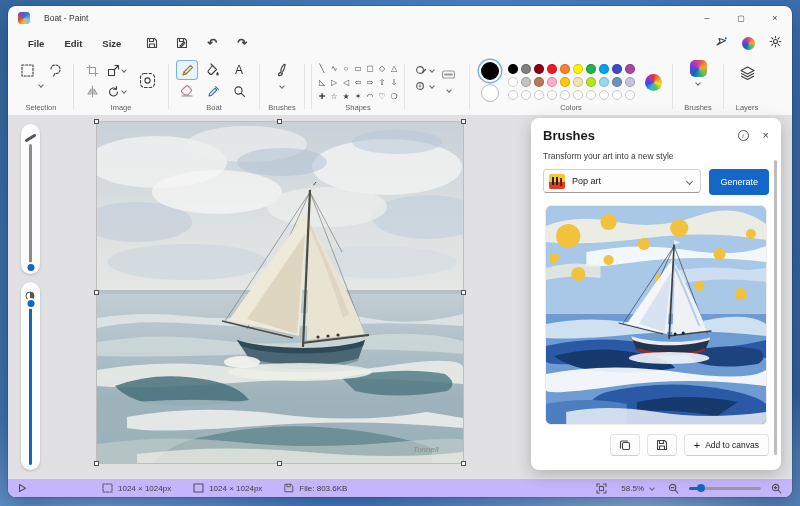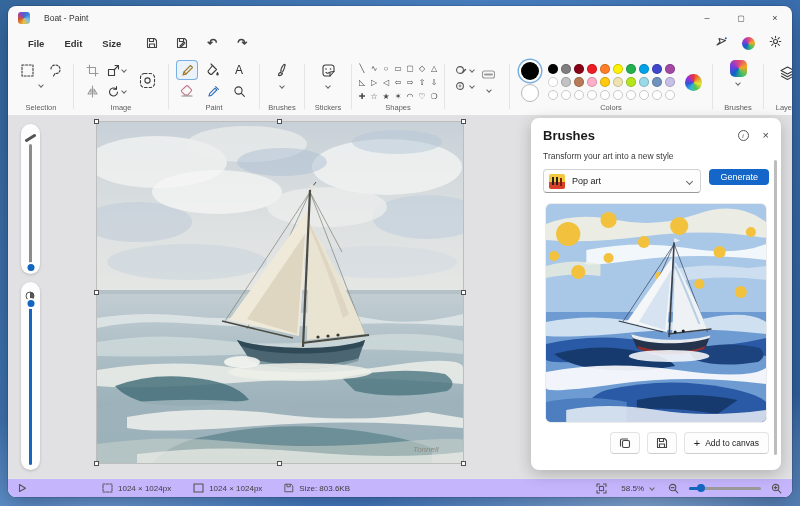--- a/index.html
+++ b/index.html
@@ -105,21 +105,21 @@
   .rs-sub { font-size:8.5px; color:#3a3a3a; margin-top:8px; }
   .rs-controls { display:flex; gap:8px; margin-top:8px; }
   .style-select { flex:1; height:24px; border:1px solid #d2d2d2; border-bottom-color:#9a9a9a; border-radius:4px;
      display:flex; align-items:center; gap:7px; padding:0 8px 0 5px; background:#fdfdfd; }
   .style-thumb { width:16px; height:15px; border-radius:2px; overflow:hidden; flex:0 0 auto;
      background:linear-gradient(180deg,#f3c73f 55%, #d9402a 55%); position:relative; }
   .style-thumb:after { content:""; position:absolute; left:3px; top:3px; width:2px; height:8px; background:#222;
      box-shadow:4px 0 0 #222, 8px 1px 0 #7a1f12; }
   .style-label { font-size:9px; color:#222; }
   .style-select .chev { margin-left:auto; }
-  .generate-btn { height:16px; padding:0 11px; background:#1467c8; color:#fff; font-size:9px; border:none;
+  .generate-btn { height:26px; padding:0 11px; background:#1467c8; color:#fff; font-size:9px; border:none;
      border-radius:4px; display:flex; align-items:center; }
   .rs-preview { margin-top:10px; border:1px solid #ececec; border-radius:6px; overflow:hidden; width:222px; height:220px; align-self:center; }
   .rs-preview svg { display:block; width:100%; height:100%; }
   .rs-footer { margin-top:9px; display:flex; justify-content:flex-end; gap:7px; align-items:center; }
   .sq-btn { width:30px; height:22px; background:#fdfdfd; border:1px solid #e3e3e3; border-bottom-color:#cfcfcf;
      border-radius:4px; display:flex; align-items:center; justify-content:center; color:#444; }
   .add-btn { height:22px; background:#fdfdfd; border:1px solid #e3e3e3; border-bottom-color:#cfcfcf; border-radius:4px;
      display:flex; align-items:center; gap:5px; font-size:8.5px; color:#222; padding:0 9px; }
   .plus-g { font-size:11px; color:#222; line-height:1; }
   .rs-scroll { position:absolute; right:4px; top:42px; width:3px; height:295px; background:#bdbdbd; border-radius:2px; }
@@ -283,54 +283,40 @@
               <path d="M8.6 1.6l2.8 2.8"></path>
             </svg>
         </span>
         <span class="icbtn">
           <svg class="lic" width="13" height="13" viewBox="0 0 13 13">
               <circle cx="5.5" cy="5.5" r="3.6"></circle>
               <path d="M8.4 8.4l3 3"></path>
             </svg>
         </span>
       </div>
-      <span class="glabel">Paint</span>
+      <span class="glabel">Boat</span>
     </div>
 
     <div class="rdiv"></div>
 
     <div class="rgroup" style="width:38px">
       <div class="drop-col">
         <span class="icbtn">
           <svg class="lic" width="15" height="15" viewBox="0 0 15 15">
               <path d="M6 9c-.5-2 .5-4.5 2-6.5 1-1.3 2.5-1.7 2 0-.5 2-1 4.5-2.5 6.5"></path>
               <path d="M5.5 9.5c-1.5.2-2 1.5-2 3 1.8.3 3.5-.3 4-2z"></path>
             </svg>
         </span>
         <span class="chev tiny" style="margin-top:4px"></span>
       </div>
       <span class="glabel">Brushes</span>
     </div>
 
     <div class="rdiv"></div>
 
-    <div class="rgroup" style="width:40px">
-      <div class="drop-col">
-        <span class="icbtn">
-          <svg class="lic" width="15" height="15" viewBox="0 0 15 15">
-              <path d="M2 4.5A2.5 2.5 0 0 1 4.5 2h6A2.5 2.5 0 0 1 13 4.5v4L9 13H4.5A2.5 2.5 0 0 1 2 10.5z"></path>
-              <path d="M13 8.5L9 9v4"></path>
-              <path d="M5 6h.01M9.5 6h.01" stroke-width="1.6"></path>
-              <path d="M5 9.5c.8.8 2.5.8 3.3 0"></path>
-            </svg>
-        </span>
-        <span class="chev tiny" style="margin-top:4px"></span>
-      </div>
-      <span class="glabel">Stickers</span>
-    </div>
 
     <div class="rdiv"></div>
 
     <div class="rgroup" style="width:86px">
       <div class="shapes-grid">
           <span class="shape-cell">╲</span>
           <span class="shape-cell">∿</span>
           <span class="shape-cell">○</span>
           <span class="shape-cell">▭</span>
           <span class="shape-cell">▢</span>
@@ -671,21 +657,21 @@
       <svg class="lic" width="11" height="10" viewBox="0 0 11 10" style="color:#555">
           <rect x="1" y="1" width="9" height="8"></rect>
         </svg>
       <span class="sb-text">1024 × 1024px</span>
     </span>
     <span class="sb-item" style="margin-left:22px">
       <svg class="lic" width="10" height="10" viewBox="0 0 12 12" style="color:#555">
           <path d="M1.5 1.5h7l2 2v7h-9z"></path>
           <path d="M3.5 1.5v3h4v-3"></path>
         </svg>
-      <span class="sb-text">Size: 803.6KB</span>
+      <span class="sb-text">File: 803.6KB</span>
     </span>
     <div class="sb-right">
       <span class="sb-item" style="color:#555">
         <svg class="lic" width="11" height="11" viewBox="0 0 11 11">
             <path d="M1 3.5V1h2.5M7.5 1H10v2.5M10 7.5V10H7.5M3.5 10H1V7.5"></path>
             <rect x="3.4" y="3.4" width="4.2" height="4.2" stroke-dasharray="1.4 1"></rect>
           </svg>
       </span>
       <span class="zoom-dd">
         <span class="sb-text">58.5%</span>

